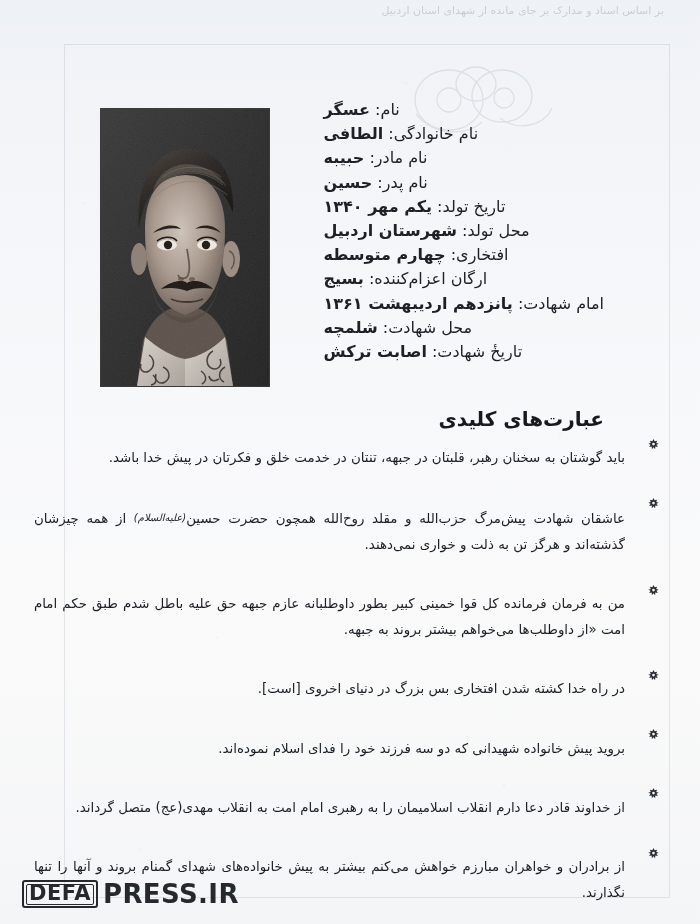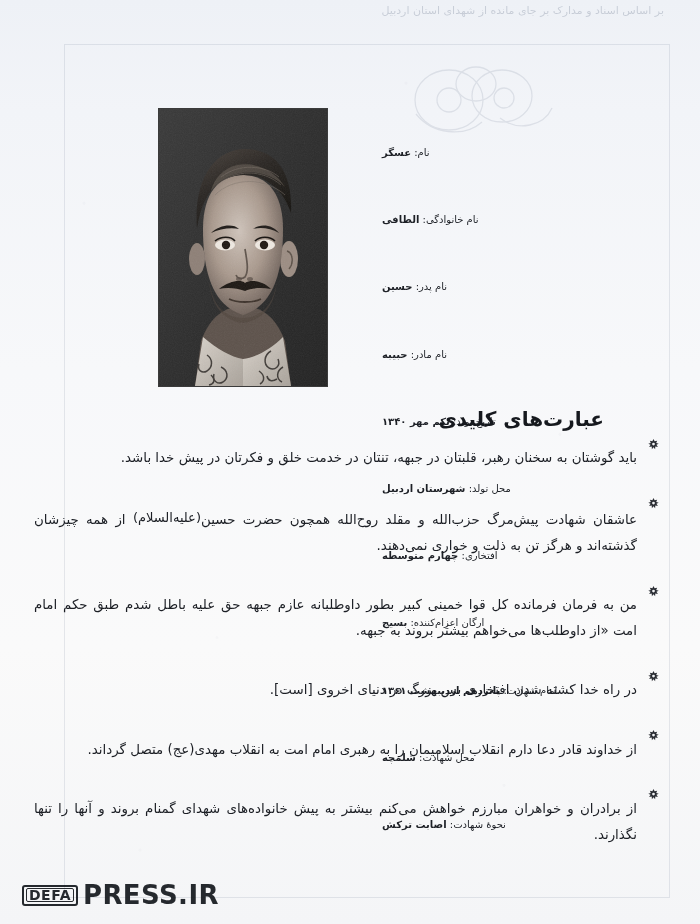--- a/index.html
+++ b/index.html
@@ -86,26 +86,25 @@
     flex-direction: row;
     align-items: flex-start;
     gap: 14px;
   }
   .id-fields {
     flex: 1 1 auto;
     text-align: left;   
     padding-top: 6px;
   }
   .id-row {
-    font-size: 10px;
+    font-size: 16px;
     line-height: 24.2px;
     white-space: nowrap;
     color: #1d2026;
     letter-spacing: 0.1px;
-    margin-top: 43px;
   }
   .id-label { font-weight: 400; }
   .id-value { font-weight: 700; }
 
   .portrait {
     position: relative;
     flex: 0 0 auto;
     width: 168px;
     height: 277px;
     border: 1px solid #3b3b3b;
@@ -128,64 +127,65 @@
   .bullet-list {
     position: absolute;
     top: 432px;
     right: 40px;
     left: 34px;
   }
   .bullet-item {
     display: flex;
     flex-direction: row;
     align-items: flex-start;
-    gap: 10px;
+    gap: 22px;
     margin-bottom: 6.5px;
   }
   .bullet-mark {
     flex: 0 0 auto;
     width: 13px;
     height: 13px;
     margin-top: 6px;
     color: #2a2d33;
   }
   .bullet-mark svg { display: block; width: 13px; height: 13px; }
   .bullet-text {
     flex: 1 1 auto;
     font-size: 13.4px;
     line-height: 26px;
     text-align: justify;
     text-justify: inter-word;
     color: #1b1e24;
   }
   .bullet-text .gap { display: inline-block; width: 44px; }
   .sup-honorific {
-    font-size: 13px;
+    font-size: 10px;
     vertical-align: 2px;
     letter-spacing: -0.3px;
+    font-style: italic;
   }
 
   
   .site-watermark {
     position: absolute;
     left: 22px;
     bottom: 16px;
     display: flex;
     flex-direction: row;
     align-items: center;
     gap: 5px;
     direction: ltr;
     opacity: .92;
   }
   .wm-box {
     border: 2.4px solid #14181d;
     border-radius: 3px;
     padding: 1px 5px 2px 5px;
     font-family: "DejaVu Sans", "Liberation Sans", sans-serif;
-    font-size: 14px;
+    font-size: 21px;
     font-weight: 700;
     letter-spacing: 0.5px;
     line-height: 1;
     color: #14181d;
     position: relative;
   }
   .wm-box::after {
     content: "";
     position: absolute;
     inset: 1.5px;
@@ -231,28 +231,28 @@
     <div class="id-fields">
       <div class="id-row">
         <span class="id-label">نام:</span>
         <span class="id-value">عسگر</span>
       </div>
       <div class="id-row">
         <span class="id-label">نام خانوادگی:</span>
         <span class="id-value">الطافی</span>
       </div>
       <div class="id-row">
+        <span class="id-label">نام مادر:</span>
+        <span class="id-value">حبیبه</span>
+      </div>
+      <div class="id-row">
         <span class="id-label">نام پدر:</span>
         <span class="id-value">حسین</span>
       </div>
       <div class="id-row">
-        <span class="id-label">نام مادر:</span>
-        <span class="id-value">حبیبه</span>
-      </div>
-      <div class="id-row">
         <span class="id-label">تاریخ تولد:</span>
         <span class="id-value">یکم مهر ۱۳۴۰</span>
       </div>
       <div class="id-row">
         <span class="id-label">محل تولد:</span>
         <span class="id-value">شهرستان اردبیل</span>
       </div>
       <div class="id-row">
         <span class="id-label">افتخاری:</span>
         <span class="id-value">چهارم متوسطه</span>
@@ -263,21 +263,21 @@
       </div>
       <div class="id-row">
         <span class="id-label">امام شهادت:</span>
         <span class="id-value">پانزدهم اردیبهشت ۱۳۶۱</span>
       </div>
       <div class="id-row">
         <span class="id-label">محل شهادت:</span>
         <span class="id-value">شلمچه</span>
       </div>
       <div class="id-row">
-        <span class="id-label">نحوهٔ شهادت:</span>
+        <span class="id-label">تاریخٔ شهادت:</span>
         <span class="id-value">اصابت ترکش</span>
       </div>
     </div>
 
     <figure class="portrait">
       <svg viewBox="0 0 168 277" xmlns="http://www.w3.org/2000/svg" preserveAspectRatio="xMidYMid slice">
         <defs>
           <linearGradient id="bgGrad" x1="0" y1="0" x2="1" y2="1">
             <stop offset="0%" stop-color="#3a3a3a"></stop>
             <stop offset="55%" stop-color="#2c2c2c"></stop>
@@ -406,20 +406,29 @@
     <div class="bullet-item">
       <span class="bullet-mark">
         <svg viewBox="0 0 16 16" xmlns="http://www.w3.org/2000/svg" fill="currentColor">
           <path d="M8 1.2 L9.4 4.1 L12.5 3.3 L11.3 6.2 L14.4 7 L11.6 8.4 L13.4 11 L10.2 10.6 L10 13.8 L8 11.4 L6 13.8 L5.8 10.6 L2.6 11 L4.4 8.4 L1.6 7 L4.7 6.2 L3.5 3.3 L6.6 4.1 Z"></path>
           <circle cx="8" cy="7.5" r="1.7" fill="#f2f3f5"></circle>
         </svg>
       </span>
       <p class="bullet-text">در راه خدا کشته شدن افتخاری بس بزرگ در دنیای اخروی [است].</p>
     </div>
 
+    <div class="bullet-item">
+      <span class="bullet-mark">
+        <svg viewBox="0 0 16 16" xmlns="http://www.w3.org/2000/svg" fill="currentColor">
+          <path d="M8 1.2 L9.4 4.1 L12.5 3.3 L11.3 6.2 L14.4 7 L11.6 8.4 L13.4 11 L10.2 10.6 L10 13.8 L8 11.4 L6 13.8 L5.8 10.6 L2.6 11 L4.4 8.4 L1.6 7 L4.7 6.2 L3.5 3.3 L6.6 4.1 Z"></path>
+          <circle cx="8" cy="7.5" r="1.7" fill="#f2f3f5"></circle>
+        </svg>
+      </span>
+      <p class="bullet-text">بروید پیش خانواده شهیدانی که دو سه فرزند خود را فدای اسلام نموده‌اند.</p>
+    </div>
 
     <div class="bullet-item">
       <span class="bullet-mark">
         <svg viewBox="0 0 16 16" xmlns="http://www.w3.org/2000/svg" fill="currentColor">
           <path d="M8 1.2 L9.4 4.1 L12.5 3.3 L11.3 6.2 L14.4 7 L11.6 8.4 L13.4 11 L10.2 10.6 L10 13.8 L8 11.4 L6 13.8 L5.8 10.6 L2.6 11 L4.4 8.4 L1.6 7 L4.7 6.2 L3.5 3.3 L6.6 4.1 Z"></path>
           <circle cx="8" cy="7.5" r="1.7" fill="#f2f3f5"></circle>
         </svg>
       </span>
       <p class="bullet-text">از خداوند قادر دعا دارم انقلاب اسلامیمان را به رهبری امام امت به انقلاب مهدی(عج) متصل گرداند.</p>
     </div>

